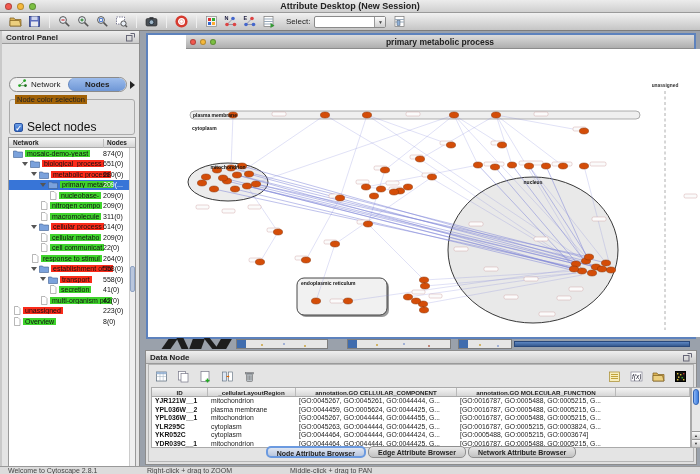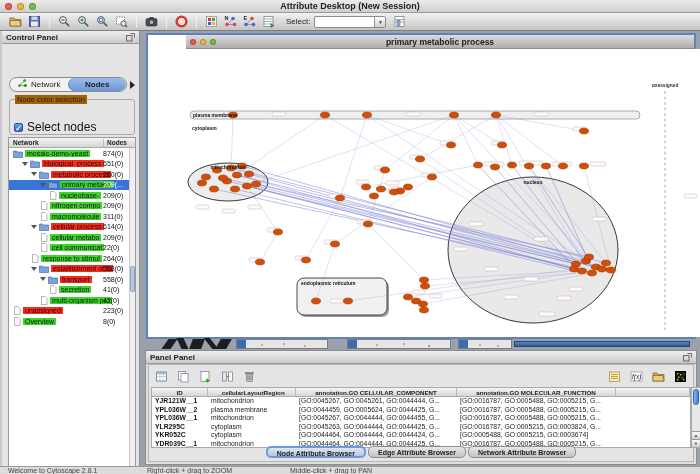--- a/index.html
+++ b/index.html
@@ -647,21 +647,21 @@
 </div>
 <div class="abs frag" style="left:458px;width:54px;">
   <div class="edge"></div>
   <div class="dot" style="left:20px;top:4px;background:#c9a23c;"></div>
   <div class="dot" style="left:38px;top:5px;background:#8a9fd0;"></div>
 </div>
 <div class="abs" id="blue-bar"></div>
 
 <div class="abs" id="data-panel">
   <div class="panel-header">
-    <span>Panel Panel</span>
+    <span>Data Node</span>
     <svg class="float-icon" viewBox="0 0 9 9">
         <rect x="0.5" y="2.5" width="5.5" height="5.5" fill="none" stroke="#667"></rect>
         <path d="M4.5 0.5h4v4" fill="none" stroke="#667"></path>
       </svg>
   </div>
   <div id="dp-body">
     <div id="dp-toolbar">
       <div id="dp-icons-left" style="display:flex;gap:3px;">
           <div class="tb-icon">
             <svg width="13" height="13" viewBox="0 0 13 13">

